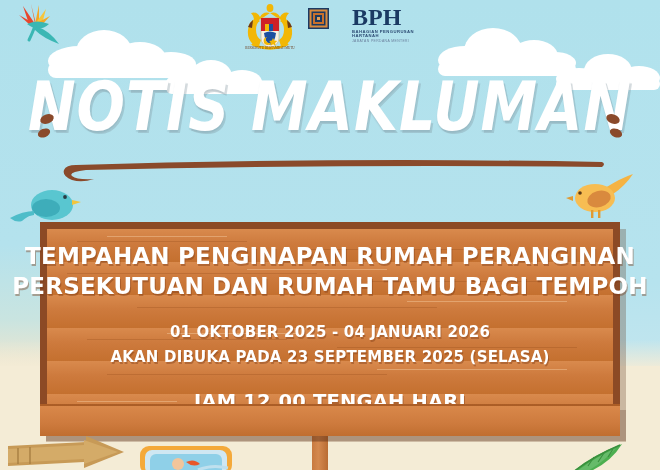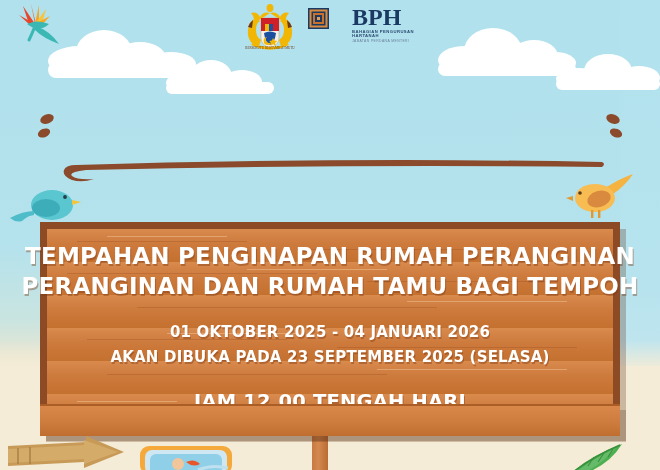--- a/index.html
+++ b/index.html
@@ -204,20 +204,23 @@
         </svg>
       </div>
       <div id="bph-words">
         <span class="bph">BPH</span>
         <span class="sub1">BAHAGIAN PENGURUSAN HARTANAH</span>
         <span class="sub2">JABATAN PERDANA MENTERI</span>
       </div>
     </div>
   </div>
 
+  <div id="title-wrap">
+    <span id="title">NOTIS MAKLUMAN</span>
+  </div>
 
   <div class="tick" id="tick-l">
     <svg viewBox="0 0 22 30" width="22" height="30">
       <ellipse cx="13" cy="7" rx="7" ry="4.6" fill="#8a4a2b" transform="rotate(-22 13 7)"></ellipse>
       <ellipse cx="10" cy="21" rx="6.4" ry="4.2" fill="#8a4a2b" transform="rotate(-22 10 21)"></ellipse>
     </svg>
   </div>
   <div class="tick" id="tick-r">
     <svg viewBox="0 0 22 30" width="22" height="30">
       <ellipse cx="9" cy="7" rx="7" ry="4.6" fill="#8a4a2b" transform="rotate(22 9 7)"></ellipse>
@@ -277,21 +280,21 @@
       <div class="grain" style="left:40px;top:110px;width:200px;"></div>
       <div class="grain" style="left:290px;top:118px;width:240px;"></div>
       <div class="hl" style="left:120px;top:104px;width:130px;"></div>
       <div class="grain" style="left:60px;top:145px;width:280px;"></div>
       <div class="hl" style="left:330px;top:140px;width:190px;"></div>
       <div class="grain" style="left:150px;top:178px;width:260px;"></div>
       <div class="hl" style="left:30px;top:172px;width:100px;"></div>
     </div>
     <div id="board-text">
       <div class="line l1">TEMPAHAN PENGINAPAN RUMAH PERANGINAN</div>
-      <div class="line l2">PERANGINAN DAN RUMAH TAMU BAGI TEMPOH</div>
+      <div class="line l2">PERSEKUTUAN DAN RUMAH TAMU BAGI TEMPOH</div>
       <div class="line l3">01 OKTOBER 2025 - 04 JANUARI 2026</div>
       <div class="line l4">AKAN DIBUKA PADA 23 SEPTEMBER 2025 (SELASA)</div>
       <div class="line l5">JAM 12.00 TENGAH HARI</div>
     </div>
   </div>
 
   <div id="lower-board"></div>
 
   <div id="arrow">
     <svg viewBox="0 0 118 40" width="118" height="40">

